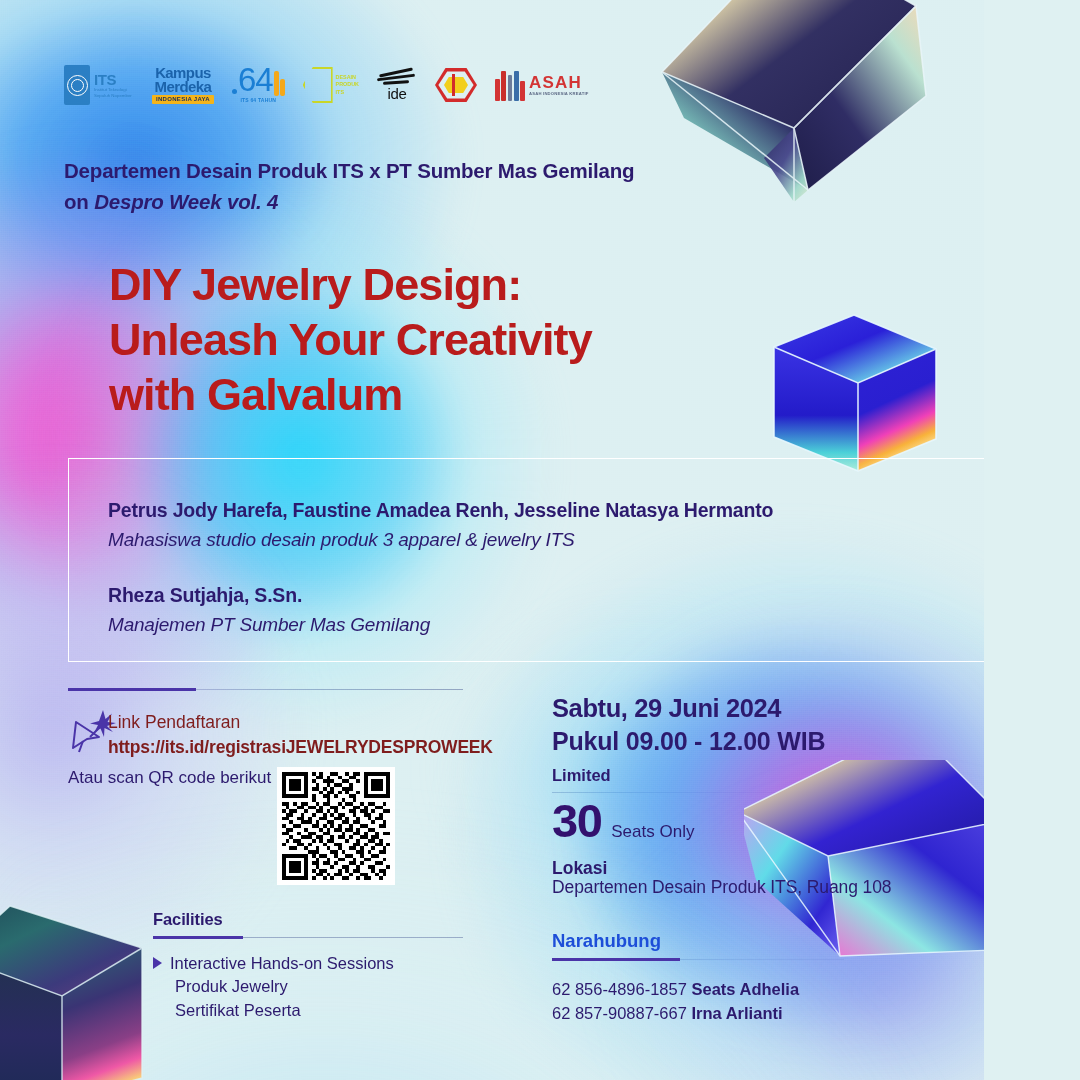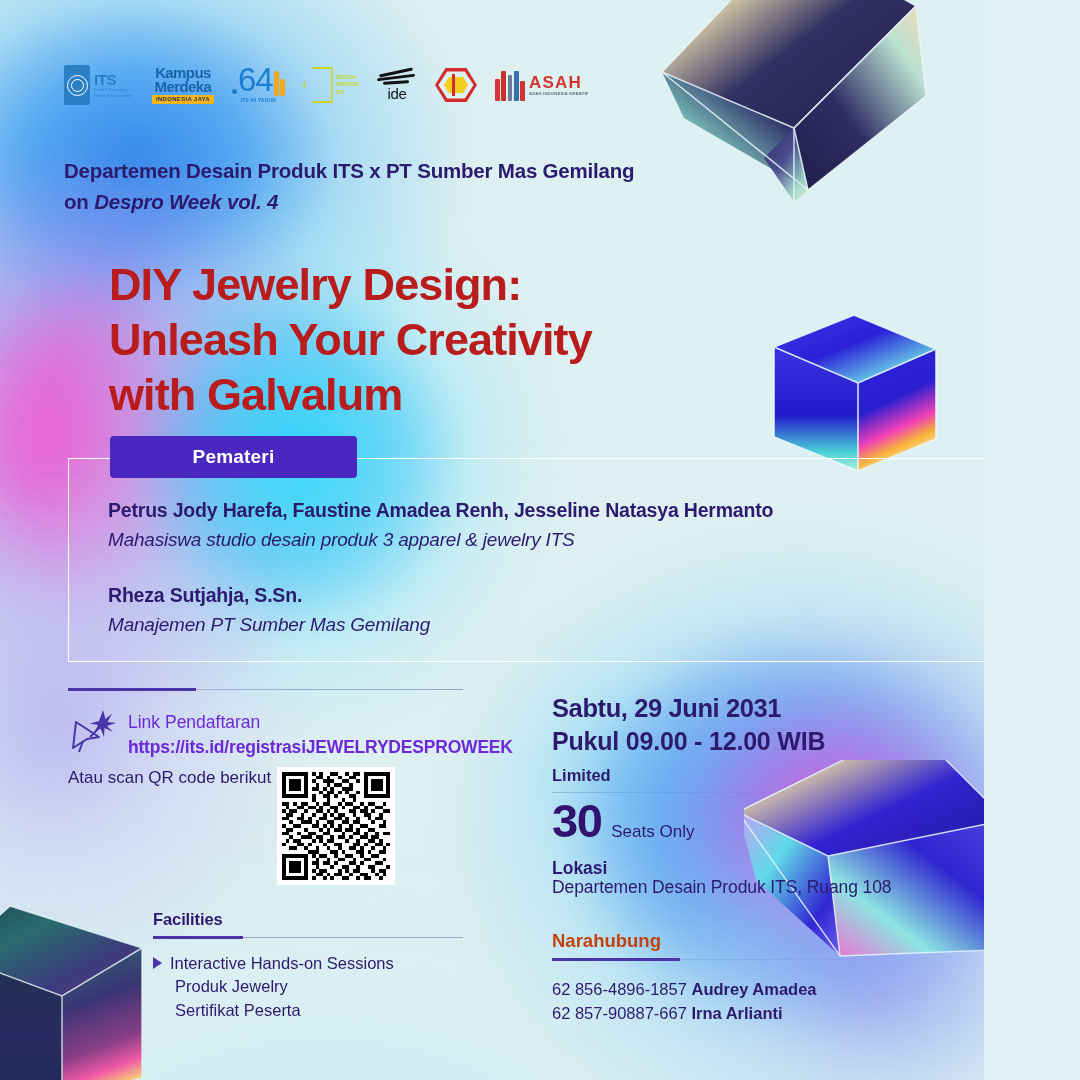--- a/index.html
+++ b/index.html
@@ -215,21 +215,21 @@
   
   .rule{position:absolute;height:3px;}
   .rule .fill{height:100%;background:#4a34a8;}
   .rule .rest{height:1.5px;background:#6a7ba8;opacity:.65;position:absolute;left:0;right:0;top:.75px;z-index:-1;}
 
   .rule-link{left:68px;top:688px;width:395px;}
   .rule-link .fill{width:128px;}
 
   .cursor-icon{position:absolute;left:68px;top:706px;width:50px;height:50px;}
 
-  .link-block{position:absolute;left:128px;top:710px;width:420px;color:#6d28d9;}
+  .link-block{position:absolute;left:108px;top:710px;width:420px;color:#7f1d1d;}
   .link-label{font-size:17.5px;font-weight:400;line-height:1.45;}
   .link-url{font-size:17.5px;font-weight:700;line-height:1.45;letter-spacing:-.2px;}
 
   .qr-label{
     position:absolute;left:68px;top:768px;width:220px;
     color:#2c1a6e;font-size:17px;font-weight:400;
   }
   .qr-wrap{
     position:absolute;left:277px;top:767px;width:118px;height:118px;
     background:#ffffff;padding:5px;box-sizing:border-box;
@@ -277,21 +277,21 @@
 
   .lokasi-head{
     position:absolute;left:552px;top:858px;color:#2c1a6e;
     font-size:17.5px;font-weight:700;
   }
   .lokasi-val{
     position:absolute;left:552px;top:877px;color:#2c1a6e;
     font-size:17.5px;font-weight:400;letter-spacing:-.1px;
   }
   .nara-head{
-    position:absolute;left:552px;top:930px;color:#c2410c;
+    position:absolute;left:552px;top:930px;color:#1d4ed8;
     font-size:18.5px;font-weight:700;
   }
   .rule-nara{left:552px;top:958px;width:292px;}
   .rule-nara .fill{width:128px;}
   .contacts{
     position:absolute;left:552px;top:978px;width:400px;color:#2c1a6e;
     font-size:16.5px;line-height:1.45;
   }
   .contacts .num{font-weight:400;}
   .contacts .nm{font-weight:700;}
@@ -532,21 +532,20 @@
     <div><span>on </span><span class="it">Despro Week vol. 4</span></div>
   </div>
 
   <h1 class="title">
     <span>DIY Jewelry Design:</span>
     <span>Unleash Your Creativity</span>
     <span>with Galvalum</span>
   </h1>
 
   <div class="speaker-box"></div>
-  <div class="badge">Pemateri</div>
   <div class="speakers">
     <div class="sp-name">Petrus Jody Harefa, Faustine Amadea Renh, Jesseline Natasya Hermanto</div>
     <div class="sp-role">Mahasiswa studio desain produk 3 apparel &amp; jewelry ITS</div>
     <div class="sp-gap"></div>
     <div class="sp-name">Rheza Sutjahja, S.Sn.</div>
     <div class="sp-role">Manajemen PT Sumber Mas Gemilang</div>
   </div>
 
   <div class="rule rule-link">
     <div class="rest"></div>
@@ -810,21 +809,21 @@
       <span>Interactive Hands-on Sessions</span>
     </div>
     <div class="fac-sub">
       <span>Produk Jewelry</span>
     </div>
     <div class="fac-sub">
       <span>Sertifikat Peserta</span>
     </div>
   </div>
 
-  <div class="date">Sabtu, 29 Juni 2031</div>
+  <div class="date">Sabtu, 29 Juni 2024</div>
   <div class="time">Pukul 09.00 - 12.00 WIB</div>
 
   <div class="limited">Limited</div>
   <div class="rule rule-limited">
     <div class="rest"></div>
       <div class="fill"></div>
   </div>
 
   <div class="seats-row">
     <span class="seats-num">30</span>
@@ -835,21 +834,21 @@
   <div class="lokasi-val">Departemen Desain Produk ITS, Ruang 108</div>
 
   <div class="nara-head">Narahubung</div>
   <div class="rule rule-nara">
     <div class="rest"></div>
       <div class="fill"></div>
   </div>
   <div class="contacts">
     <div>
       <span class="num">62 856-4896-1857</span>
-      <span class="nm">Audrey Amadea</span>
+      <span class="nm">Seats Adhelia</span>
     </div>
     <div>
       <span class="num">62 857-90887-667</span>
       <span class="nm">Irna Arlianti</span>
     </div>
   </div>
 
 </div>
 
 </body></html>

